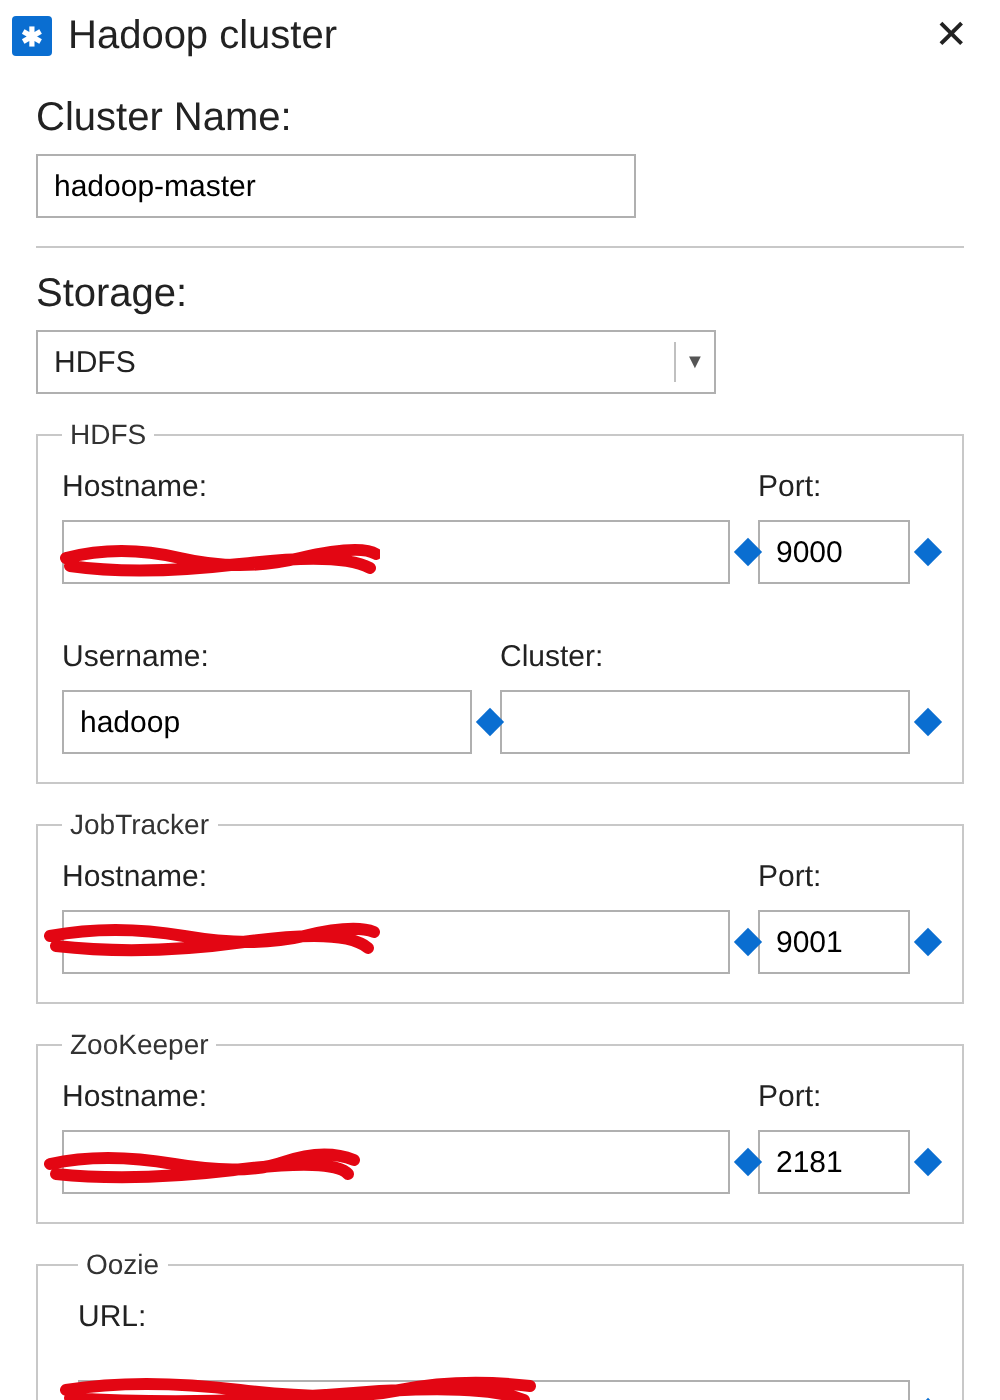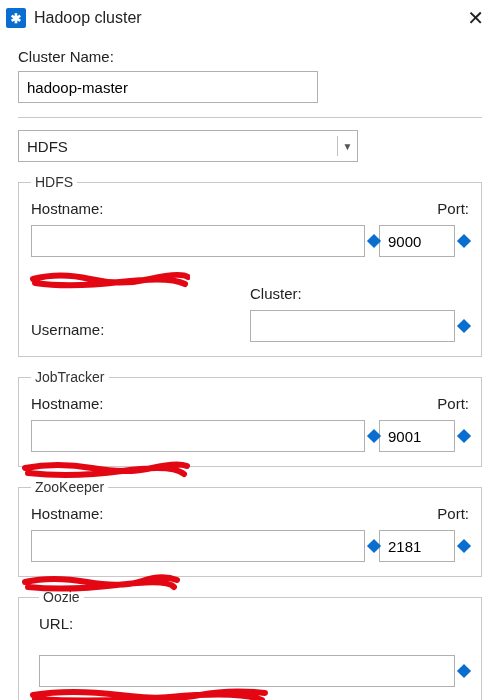--- a/index.html
+++ b/index.html
@@ -24,34 +24,34 @@
       background: #0a6ed1;
       border-radius: 2px;
       display: flex;
       align-items: center;
       justify-content: center;
       color: #fff;
       font-size: 13px;
       font-weight: bold;
     }
     .titlebar .title {
-      font-size: 16px;
+      font-size: 20px;
       flex: 1;
     }
     .close-x {
       font-size: 20px;
       line-height: 1;
       padding: 2px 6px;
       cursor: pointer;
     }
     .content {
       padding: 14px 18px 0 18px;
     }
     .field-label {
-      font-size: 15px;
+      font-size: 20px;
       margin-bottom: 6px;
     }
     .hr {
       height: 1px;
       background: #c8c8c8;
       margin: 14px 0 12px 0;
     }
     input[type="text"], .select, input[type="password"] {
       font-family: inherit;
       font-size: 15px;
@@ -116,21 +116,21 @@
       width: 100%;
     }
     .assist {
       width: 10px;
       height: 10px;
       transform: rotate(45deg);
       background: #0a6ed1;
       flex-shrink: 0;
     }
     .host-col { flex: 1; }
-    .port-col { width: 90px; align-items: flex-end; }
+    .port-col { width: 90px; }
     .half-col { flex: 1; }
     .spacer { margin-top: 28px; }
     .redact {
       position: absolute;
       pointer-events: none;
     }
   </style>
 </head>
 <body>
 
@@ -140,20 +140,21 @@
   <div class="close-x">✕</div>
 </div>
 
 <div class="content">
 
   <div class="field-label">Cluster Name:</div>
   <input type="text" class="cluster-input" value="hadoop-master" style="">
 
   <div class="hr"></div>
 
+  <div class="field-label">Storage:</div>
   <div class="select">
     <span>HDFS</span>
     <span class="caret">▼</span>
   </div>
 
   
   <fieldset>
     <legend>HDFS</legend>
     <div class="row">
       <div class="col host-col">
@@ -167,20 +168,24 @@
         <div class="lbl">Port:</div>
         <div class="inp-wrap">
           <input type="text" value="9000" style="">
           <span class="assist"></span>
         </div>
       </div>
     </div>
     <div class="row spacer">
       <div class="col half-col">
         <div class="lbl">Username:</div>
+        <div class="inp-wrap">
+          <input type="text" value="hadoop" style="">
+          <span class="assist"></span>
+        </div>
       </div>
       <div class="col half-col">
         <div class="lbl">Cluster:</div>
         <div class="inp-wrap">
           <input type="password" value="" style="">
           <span class="assist"></span>
         </div>
       </div>
     </div>
   </fieldset>

